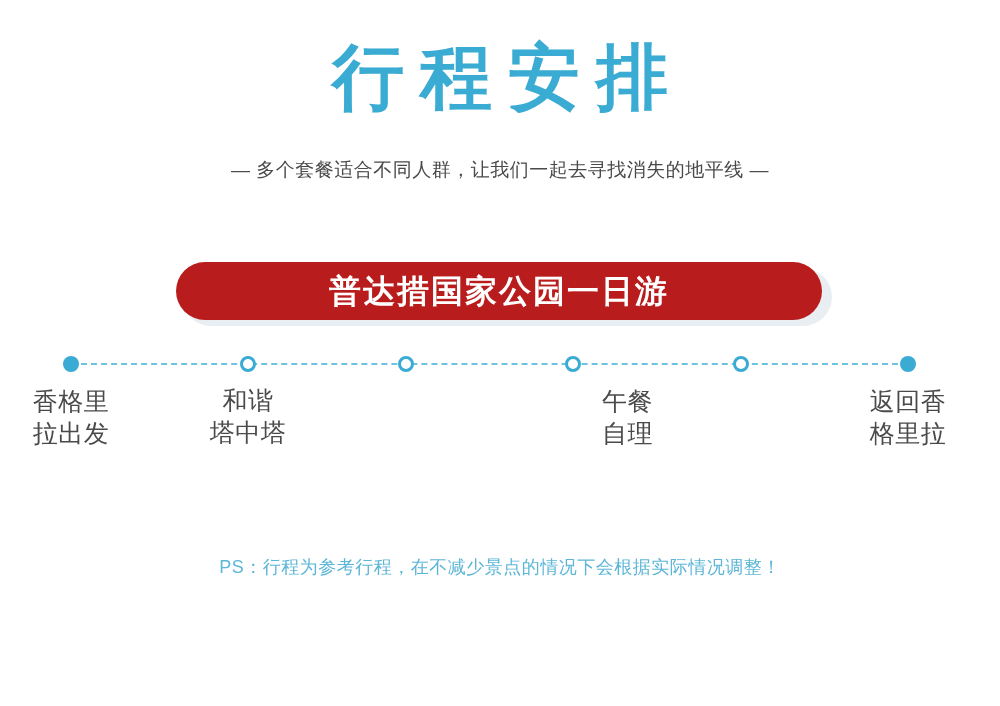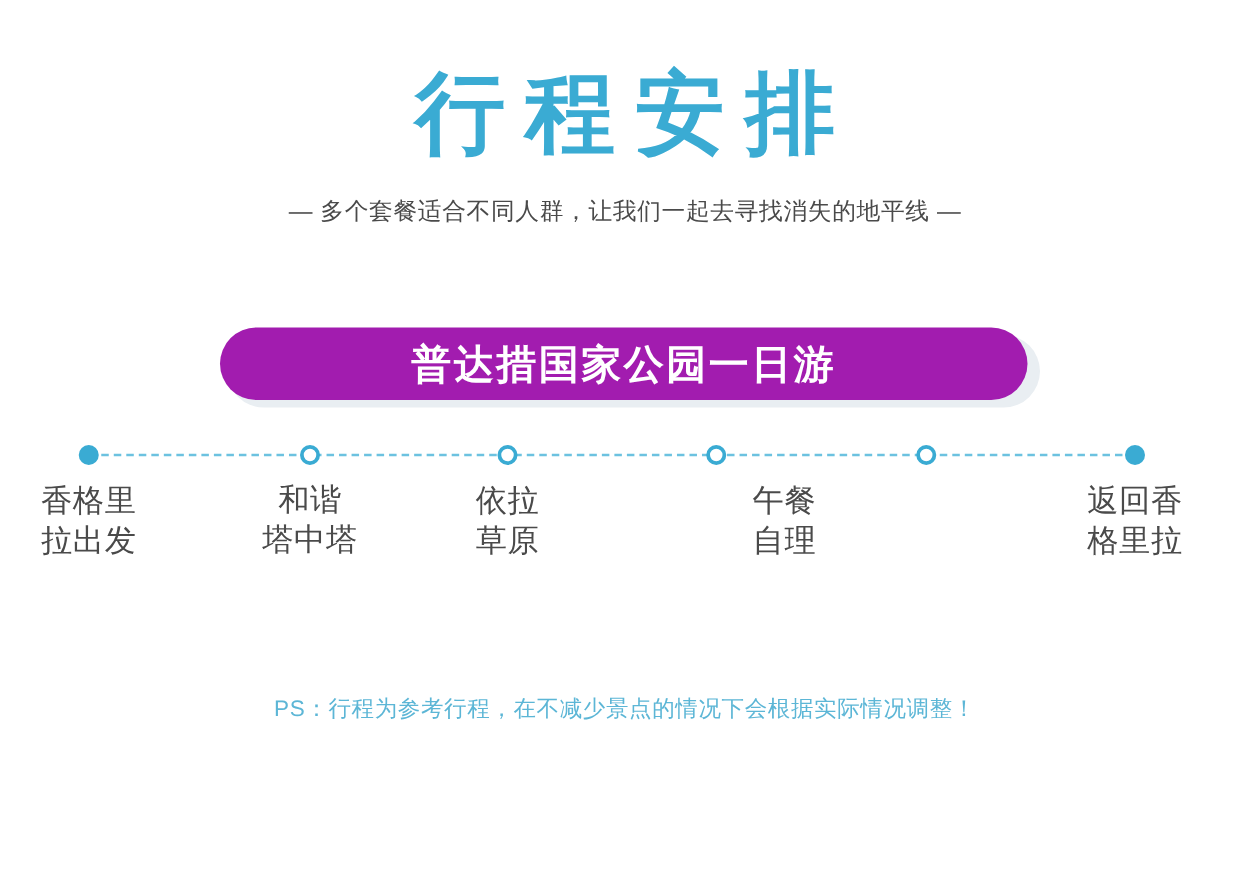--- a/index.html
+++ b/index.html
@@ -17,21 +17,21 @@
 
   .page {
     position: relative;
     width: 1000px;
     height: 706px;
   }
 
   
   .title {
     position: absolute;
-    top: 48px;
+    top: 34px;
     left: 0;
     width: 1000px;
     text-align: center;
     font-size: 72px;
     line-height: 86px;
     font-weight: bold;
     color: #3aabd3;
     letter-spacing: 16px;
     text-indent: 16px;
     white-space: nowrap;
@@ -68,21 +68,21 @@
     border-radius: 30px;
     background: #e9eef2;
   }
   .pill {
     position: absolute;
     top: 0;
     left: 0;
     width: 646px;
     height: 58px;
     border-radius: 29px;
-    background: #a21caf;
+    background: #b91c1c;
     display: flex;
     align-items: center;
     justify-content: center;
   }
   .pill-label {
     color: #ffffff;
     font-size: 32px;
     font-weight: bold;
     letter-spacing: 2px;
     line-height: 34px;
@@ -184,22 +184,20 @@
           <div class="step-label">香格里
 拉出发</div>
         </div>
         <div class="step" style="left: 248px; font-family: Liberation Serif, serif;">
           <div class="dot hollow"></div>
           <div class="step-label">和谐
 塔中塔</div>
         </div>
         <div class="step" style="left: 406px;">
           <div class="dot hollow"></div>
-          <div class="step-label">依拉
-草原</div>
         </div>
         <div class="step" style="left: 573px; text-align: right;">
           <div class="dot hollow"></div>
           <div class="step-label">午餐
 自理</div>
         </div>
         <div class="step highlight" style="left: 741px;">
           <div class="dot hollow"></div>
         </div>
         <div class="step" style="left: 908px;">

